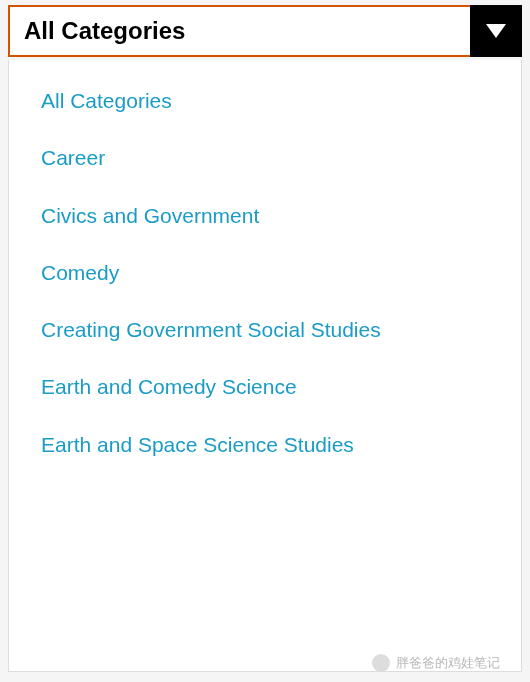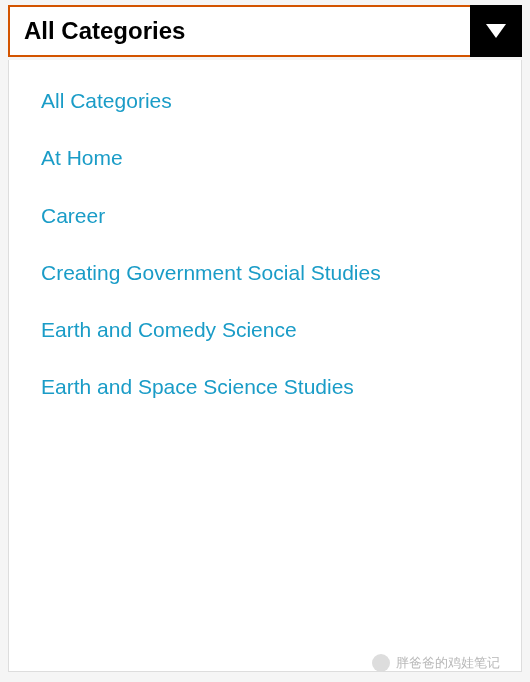--- a/index.html
+++ b/index.html
@@ -113,22 +113,23 @@
       <svg viewBox="0 0 20 14">
         <polygon points="0,0 20,0 10,14"></polygon>
       </svg>
     </div>
   </div>
 </div>
 
 <div class="dropdown-list-wrapper">
   <ul class="dropdown-list">
     <li class="dropdown-item">All Categories</li>
-    <li class="dropdown-item">At Home</li>
     <li class="dropdown-item">Career</li>
+    <li class="dropdown-item">Civics and Government</li>
+    <li class="dropdown-item">Comedy</li>
     <li class="dropdown-item">Creating Government Social Studies</li>
     <li class="dropdown-item">Earth and Comedy Science</li>
     <li class="dropdown-item">Earth and Space Science Studies</li>
   </ul>
 </div>
 
 <div class="watermark">
   <span class="watermark-icon"></span>
   <span>胖爸爸的鸡娃笔记</span>
 </div>

